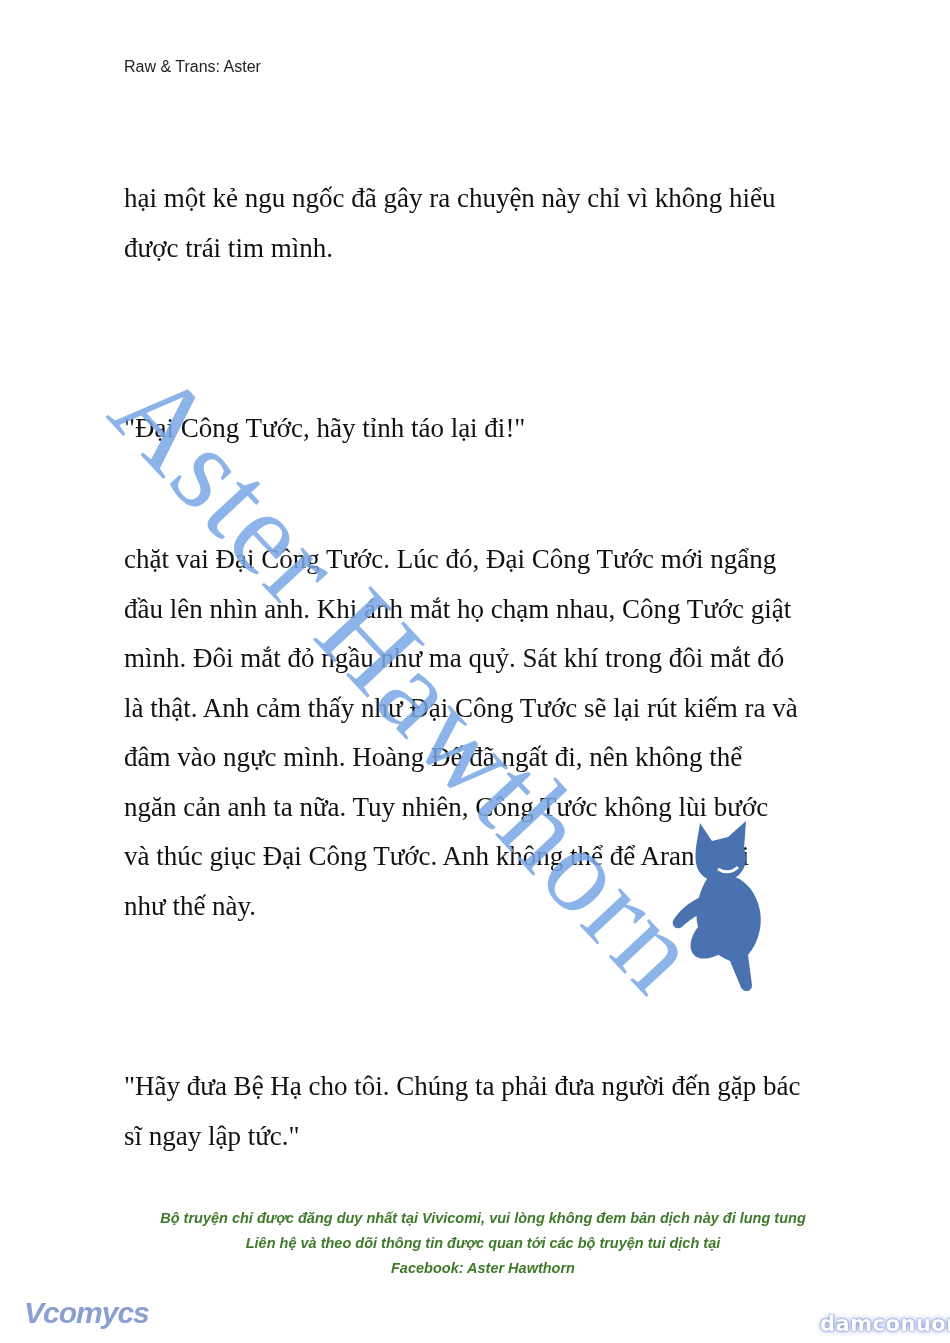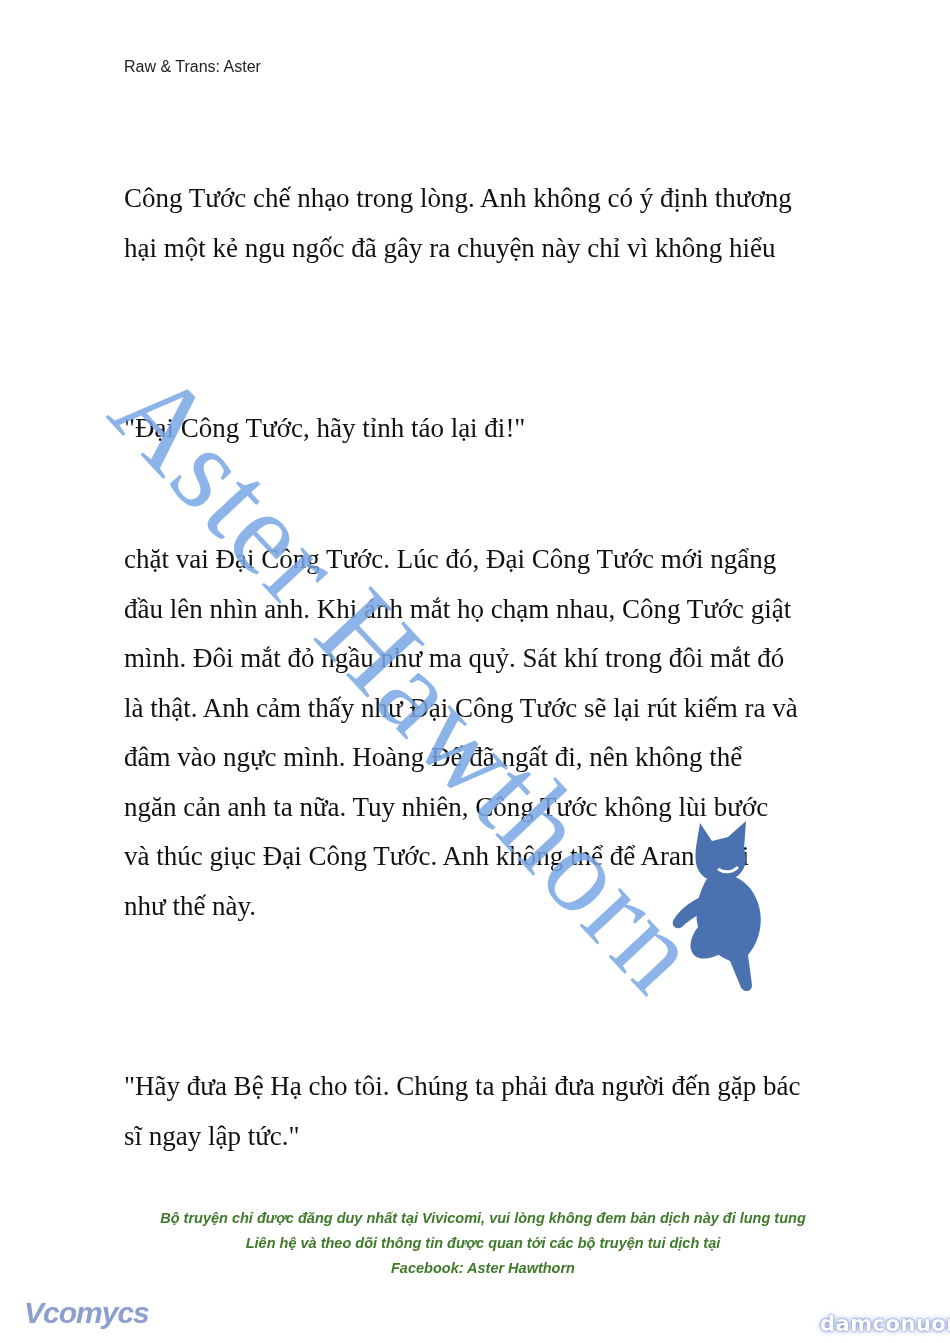--- a/index.html
+++ b/index.html
@@ -44,22 +44,22 @@
     }
   </style>
 </head>
 <body>
 
 <div class="page">
 
   <div class="header-credit">Raw &amp; Trans: Aster</div>
 
   <p class="para" style="top:174px;">
-    <span class="line">Công Tước chế nhạo trong lòng. Anh không có ý định thương</span>
     <span class="line">hại một kẻ ngu ngốc đã gây ra chuyện này chỉ vì không hiểu</span>
+    <span class="line">được trái tim mình.</span>
   </p>
 
   <p class="para" style="top:404px;">
     <span class="line">"Đại Công Tước, hãy tỉnh táo lại đi!"</span>
   </p>
 
   <p class="para" style="top:535px;">
     <span class="line">chặt vai Đại Công Tước. Lúc đó, Đại Công Tước mới ngẩng</span>
     <span class="line">đầu lên nhìn anh. Khi ánh mắt họ chạm nhau, Công Tước giật</span>
     <span class="line">mình. Đôi mắt đỏ ngầu như ma quỷ. Sát khí trong đôi mắt đó</span>

